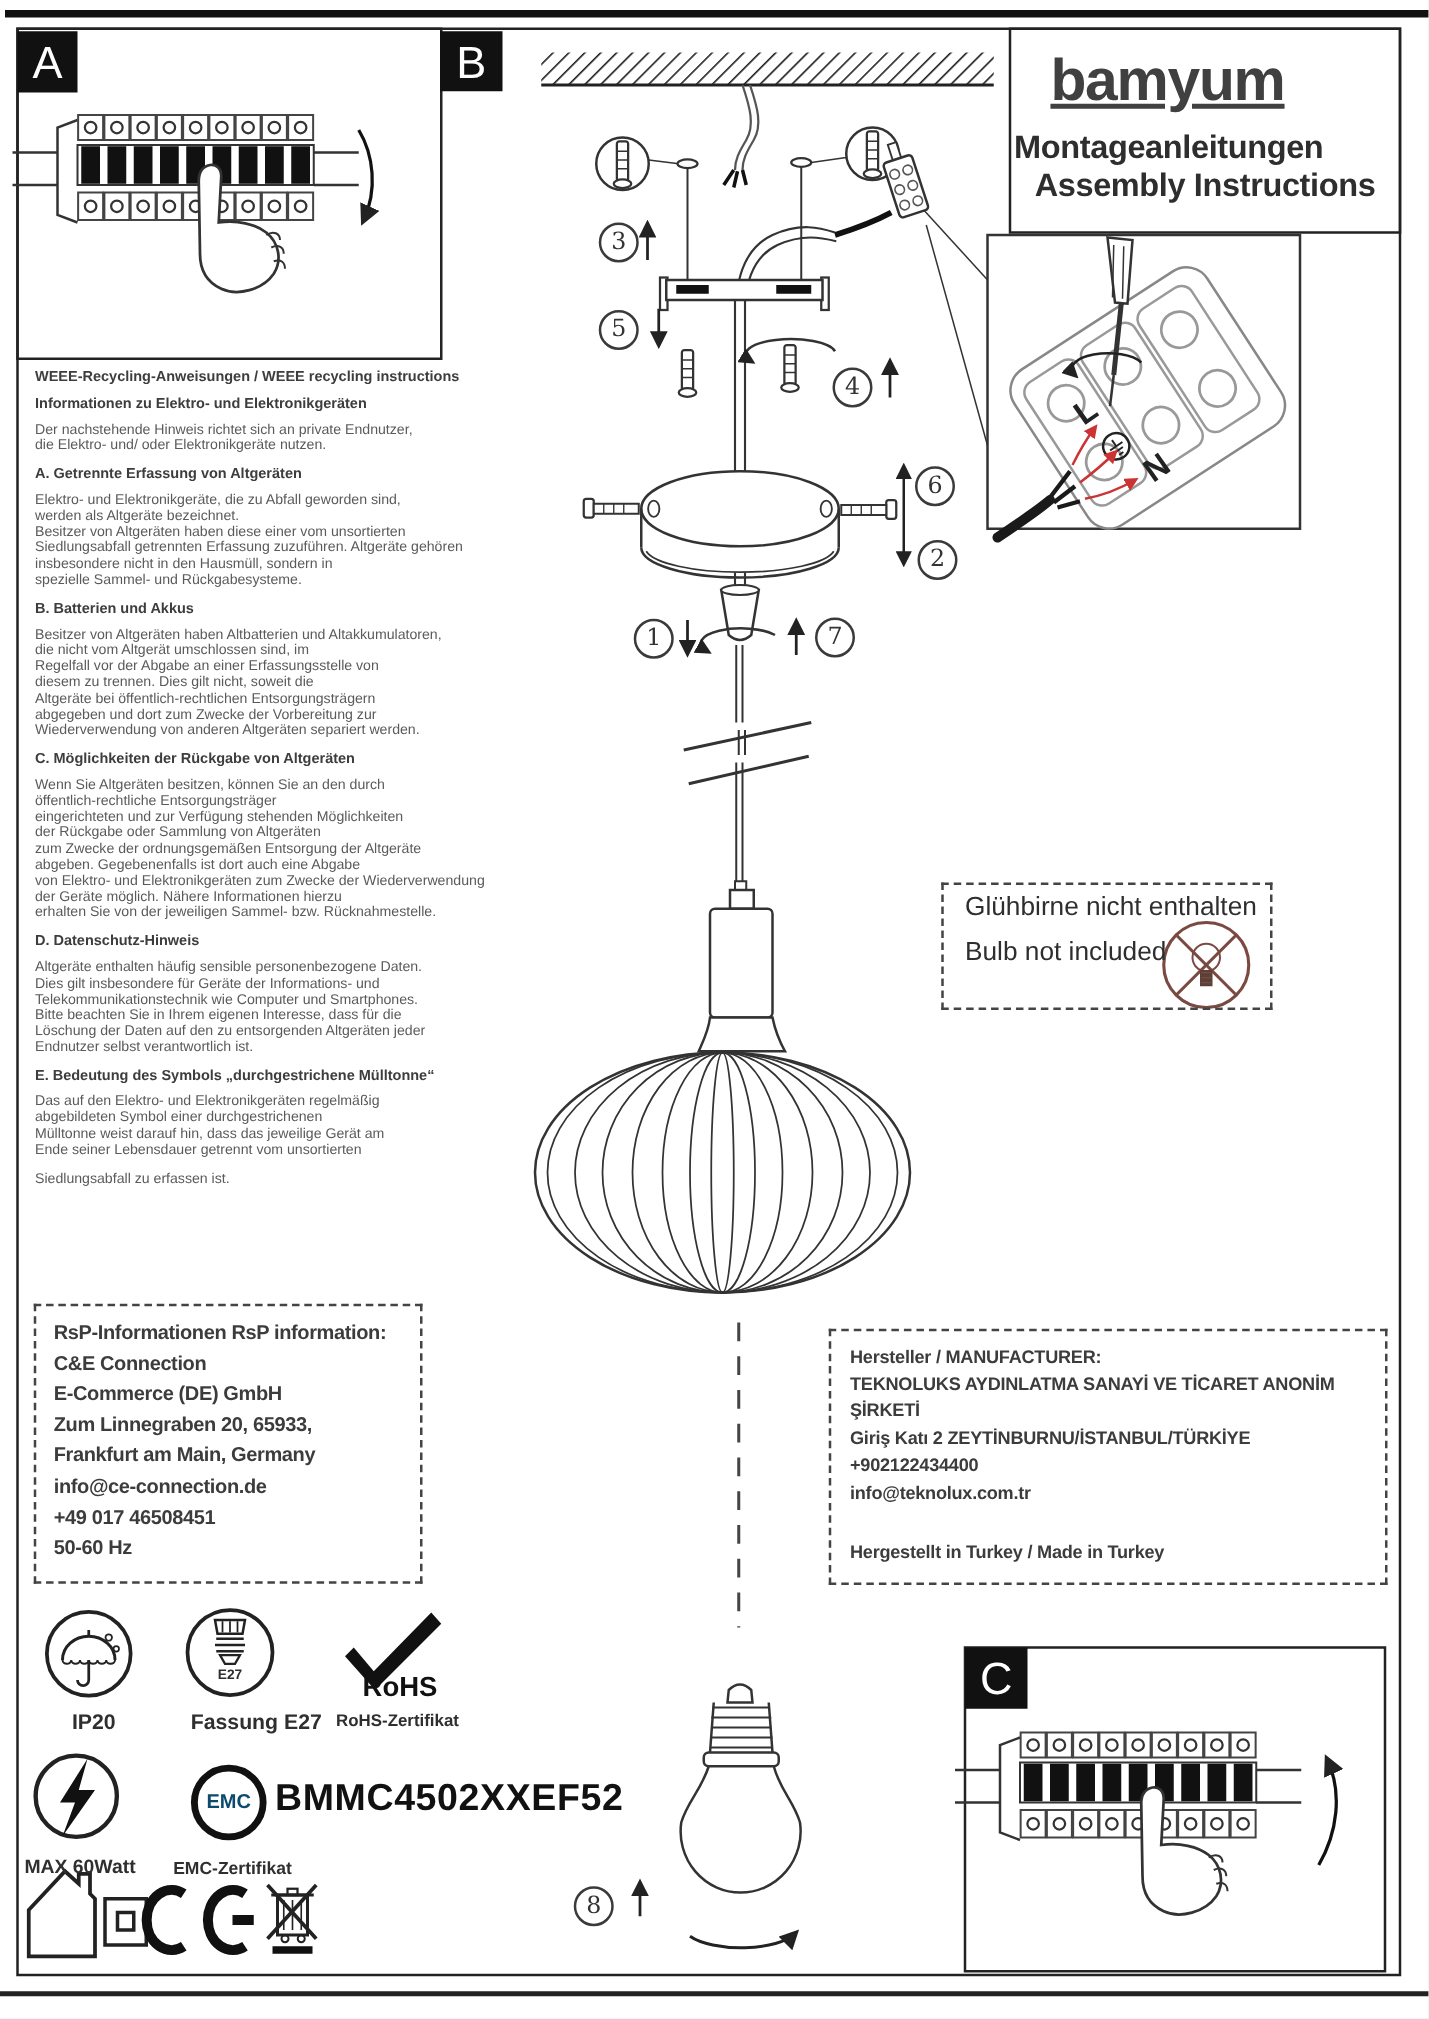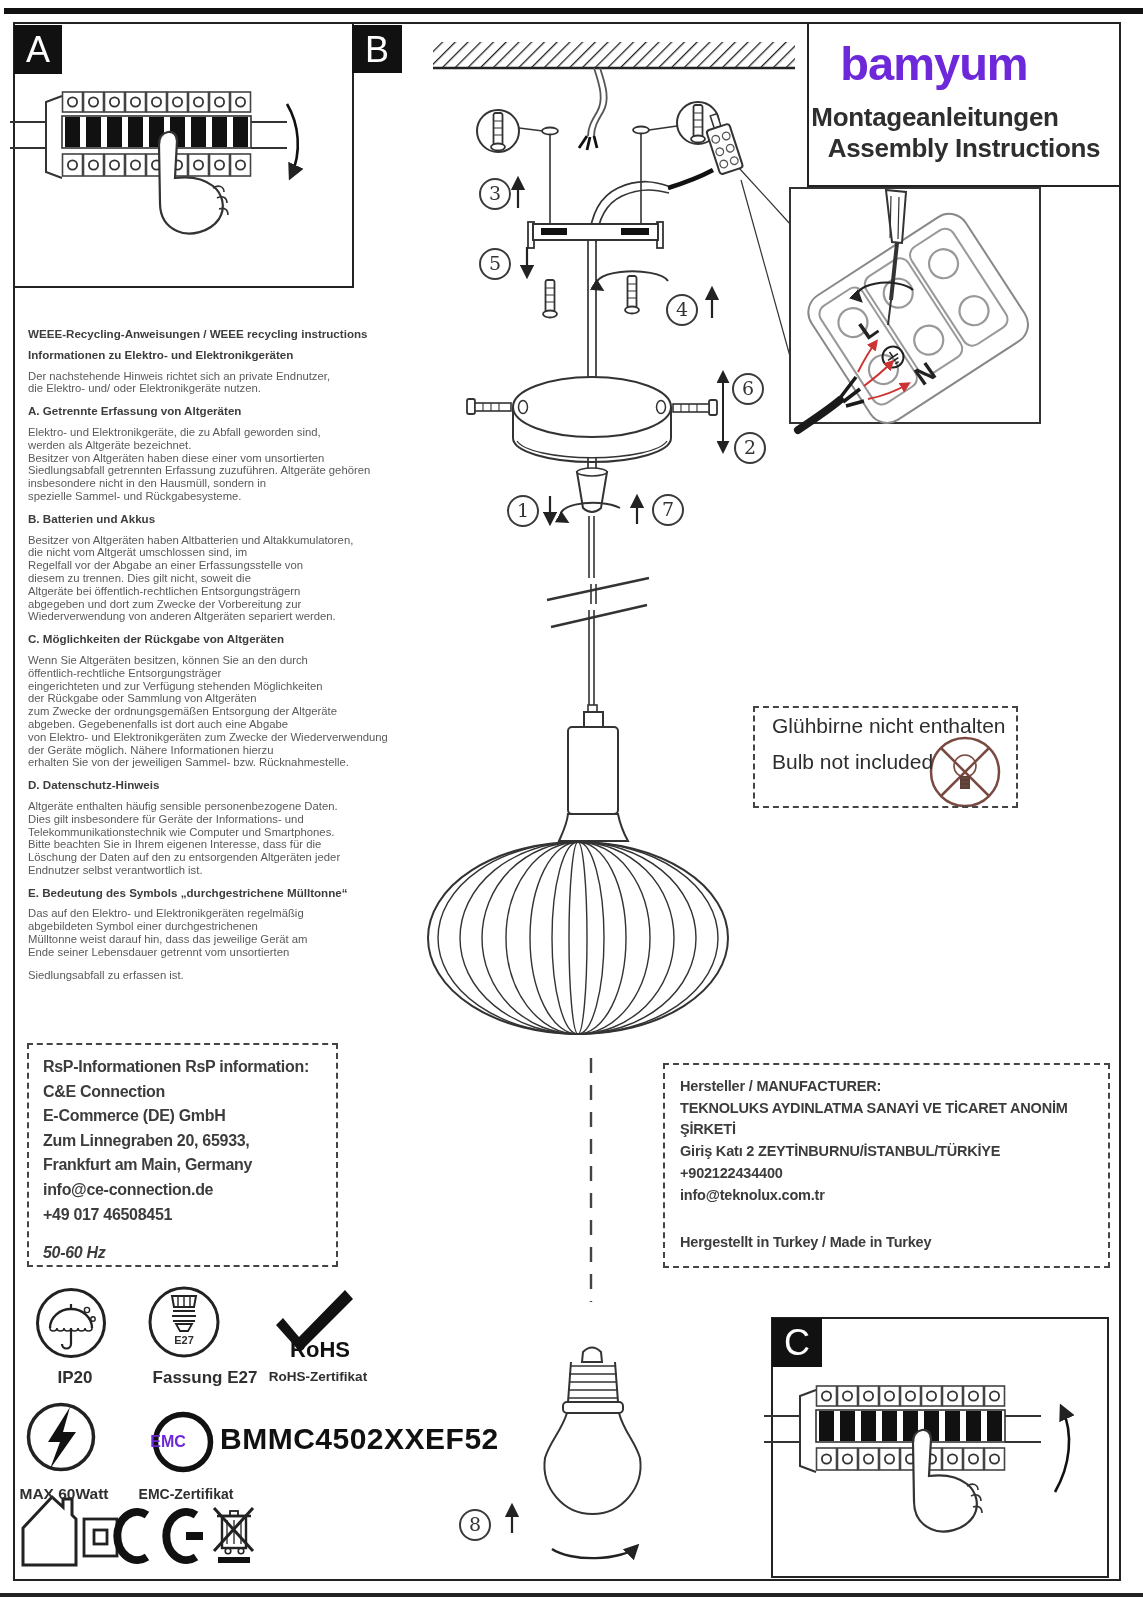--- a/index.html
+++ b/index.html
@@ -3,21 +3,21 @@
 <meta charset="utf-8">
 <style>
   html,body{margin:0;padding:0;background:#e8e8e8;}
   .page{position:relative;width:1143px;height:1615px;background:#ffffff;overflow:hidden;
         font-family:"Liberation Sans",sans-serif;color:#333;}
   svg.art{position:absolute;left:0;top:0;z-index:1;}
   .txt{position:absolute;z-index:2;}
   .tab-letter{z-index:3;color:#fff;font-size:36px;font-weight:400;text-align:center;}
   .brand{font-weight:bold;font-size:47px;letter-spacing:-1px;text-align:center;}
   .doc-title{font-size:26px;font-weight:600;color:#2e2e2e;text-align:center;letter-spacing:-0.3px;}
-  .weee{width:436px;font-size:11.3px;line-height:12.8px;color:#5a5a5a;margin-top:32px;}
+  .weee{width:436px;font-size:11.3px;line-height:12.8px;color:#5a5a5a;}
   .weee h4{margin:0 0 8px 0;font-size:11.6px;color:#3d3d3d;}
   .weee p{margin:0 0 10px 0;white-space:pre-line;}
   .step{position:absolute;z-index:2;width:28px;height:28px;border:2px solid #3a3a3a;border-radius:50%;
         font-family:"DejaVu Serif",serif;font-size:19px;line-height:27px;text-align:center;color:#333;background:#fff;}
   .dashed-box{position:absolute;z-index:2;border:2px dashed #444;background:transparent;box-sizing:border-box;}
   .notice-line{font-size:21px;font-weight:500;color:#2e2e2e;text-align:right;}
   .rsp-text{font-size:16px;font-weight:bold;color:#3c3c3c;line-height:24.6px;letter-spacing:-0.3px;}
   .mfg-text{font-size:14.5px;font-weight:bold;color:#3c3c3c;line-height:21.7px;letter-spacing:-0.2px;}
   .lbl{position:absolute;z-index:2;font-weight:bold;color:#2f2f2f;white-space:nowrap;}
   .center{transform:translateX(-50%);}
@@ -319,21 +319,21 @@
         </g>
     <use href="#hand" transform="translate(922,1430)"></use>
     <path d="M1055,1492 C1070,1466 1074,1434 1062,1408" fill="none" stroke="#111" stroke-width="2.6" marker-end="url(#ah)"></path>
   </g>
 </svg>
 
 <div class="txt tab-letter" style="left:14px;top:29px;width:48px;">A</div>
 <div class="txt tab-letter" style="left:352px;top:29px;width:50px;">B</div>
 <div class="txt tab-letter" style="left:772px;top:1322px;width:50px;">C</div>
 
-<div class="txt brand" style="left:810px;top:36px;width:248px;color:#6d28d9;">bamyum</div>
+<div class="txt brand" style="left:810px;top:36px;width:248px;color:#404040;text-decoration:underline;">bamyum</div>
 <div class="txt doc-title" style="left:808px;top:102px;width:254px;">Montageanleitungen</div>
 <div class="txt doc-title" style="left:808px;top:133px;width:312px;">Assembly Instructions</div>
 
 <div class="txt weee" style="left:28px;top:296px;">
   <h4>WEEE-Recycling-Anweisungen / WEEE recycling instructions</h4>
   <h4>Informationen zu Elektro- und Elektronikgeräten</h4>
   <p>Der nachstehende Hinweis richtet sich an private Endnutzer,
  die Elektro- und/ oder Elektronikgeräte nutzen.</p>
   <h4>A. Getrennte Erfassung von Altgeräten</h4>
   <p>Elektro- und Elektronikgeräte, die zu Abfall geworden sind,
@@ -389,35 +389,35 @@
 <div class="txt notice-line" style="left:772px;top:750px;">Bulb not included</div>
 
 <div class="dashed-box rsp-text" style="left:27px;top:1043px;width:311px;height:224px;padding:10px 0 0 14px;">
   <div>RsP-Informationen RsP information:</div>
   <div>C&amp;E Connection</div>
   <div>E-Commerce (DE) GmbH</div>
   <div>Zum Linnegraben 20, 65933,</div>
   <div>Frankfurt am Main, Germany</div>
   <div>info@ce-connection.de</div>
   <div>+49 017 46508451</div>
-  <div style="margin-top:14px;font-style:italic;">50-60 Hz</div>
+  <div style="margin-top:0;">50-60 Hz</div>
 </div>
 
 <div class="dashed-box mfg-text" style="left:663px;top:1063px;width:447px;height:205px;padding:11px 0 0 15px;">
   <div>Hersteller / MANUFACTURER:</div>
   <div>TEKNOLUKS AYDINLATMA SANAYİ VE TİCARET ANONİM ŞİRKETİ</div>
   <div>Giriş Katı 2 ZEYTİNBURNU/İSTANBUL/TÜRKİYE</div>
   <div>+902122434400</div>
   <div>info@teknolux.com.tr</div>
   <div style="margin-top:26px;">Hergestellt in Turkey / Made in Turkey</div>
 </div>
 
 <div class="lbl center" style="left:65px;top:1368px;font-size:17px;margin-left:10px;">IP20</div>
 <div class="lbl center" style="left:184px;top:1368px;font-size:17px;padding-left:42px;">Fassung E27</div>
 <div class="lbl center" style="left:184px;top:1334px;font-size:11px;z-index:2;">E27</div>
 <div class="lbl center" style="left:320px;top:1337px;font-size:22px;color:#111;">RoHS</div>
 <div class="lbl center" style="left:318px;top:1369px;font-size:13.5px;">RoHS-Zertifikat</div>
 <div class="lbl center" style="left:64px;top:1485px;font-size:15.5px;">MAX 60Watt</div>
-<div class="lbl center" style="left:168px;top:1433px;font-size:16px;color:#6d28d9;">EMC</div>
+<div class="lbl center" style="left:183px;top:1433px;font-size:16px;color:#0c4a6e;">EMC</div>
 <div class="lbl center" style="left:186px;top:1486px;font-size:14px;">EMC-Zertifikat</div>
 <div class="txt model" style="left:220px;top:1422px;">BMMC4502XXEF52</div>
 
 </div>
 
 </body></html>

